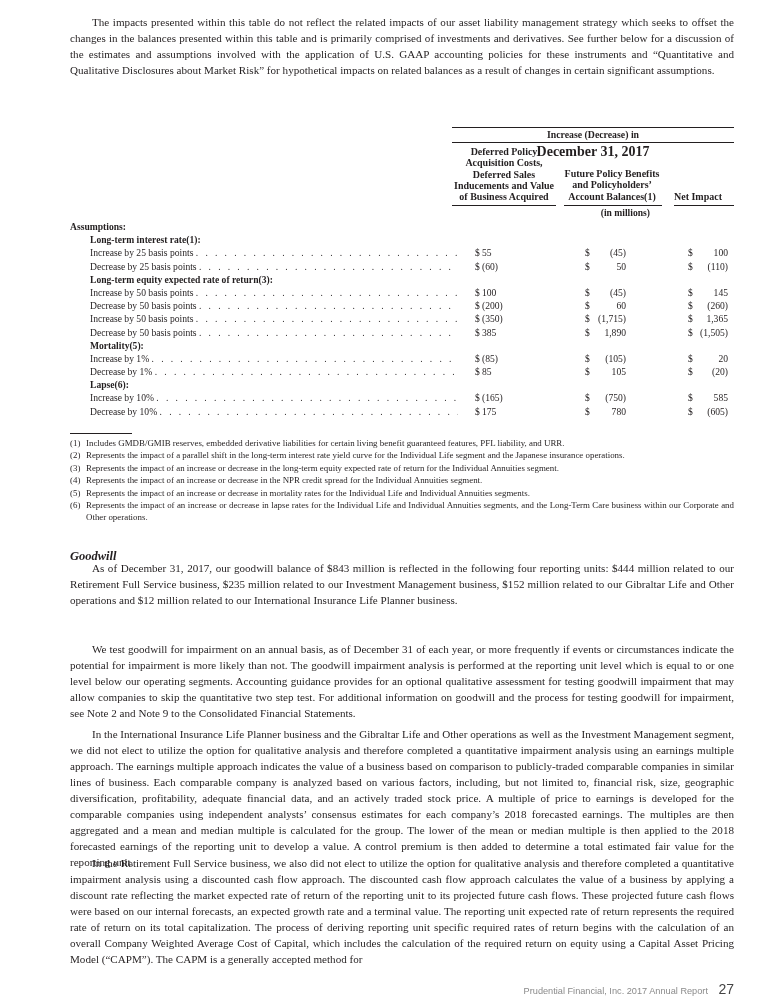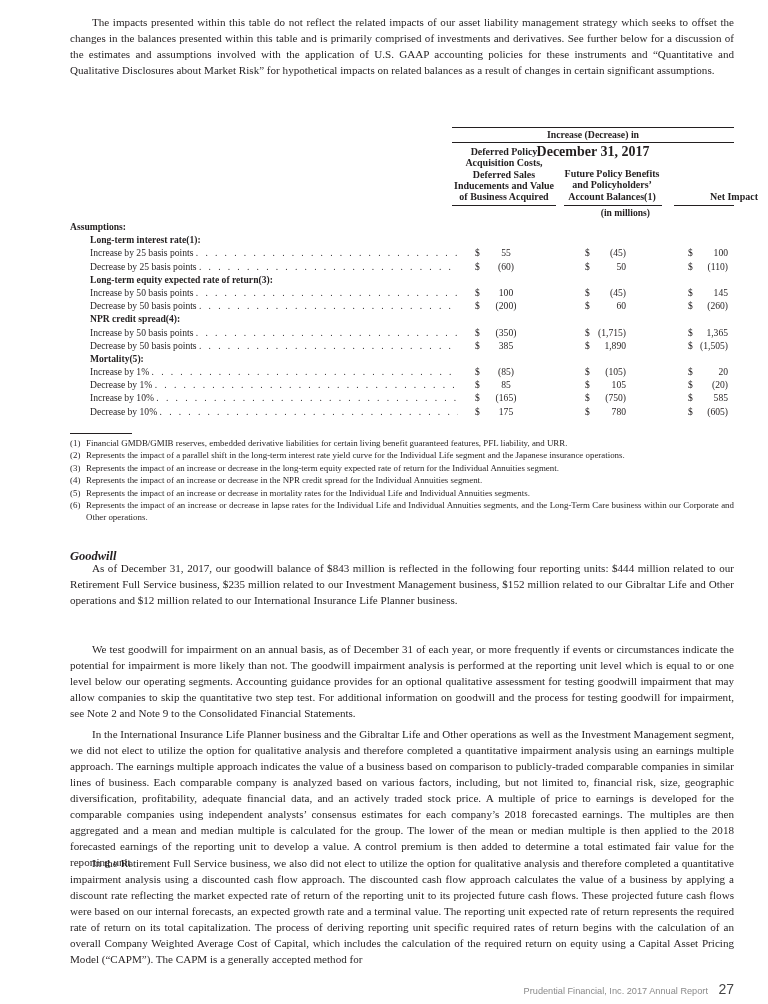--- a/index.html
+++ b/index.html
@@ -12,35 +12,35 @@
   
   .tbl { position: absolute; top: 100px; left: 0; width: 664px; font-size: 9.6px; }
   .hdr-date { position: absolute; left: 382px; width: 282px; top: 0; text-align: center; font-weight: bold; font-size: 14px; line-height: 12px; margin-top: 32px; }
   .rule1 { position: absolute; left: 382px; width: 282px; top: 13px; border-top: 1.2px solid #231f20; }
   .hdr-incr { position: absolute; left: 382px; width: 282px; top: 15px; text-align: center; font-weight: bold; font-size: 9.8px; line-height: 12px; }
   .rule2 { position: absolute; left: 382px; width: 282px; top: 28px; border-top: 1.2px solid #231f20; }
   .colh { position: absolute; bottom: auto; text-align: center; font-weight: bold; font-size: 10px; line-height: 11.3px; }
   .colh span { display: block; }
   .colh1 { left: 382px; width: 104px; top: 32px; }
   .colh2 { left: 492px; width: 100px; top: 54px; }
-  .colh3 { left: 632px; width: 64px; top: 77px; }
+  .colh3 { left: 596px; width: 64px; top: 77px; }
   .ul1 { position: absolute; left: 382px; width: 104px; top: 91px; border-top: 1px solid #231f20; }
   .ul2 { position: absolute; left: 494px; width: 98px; top: 91px; border-top: 1px solid #231f20; }
   .ul3 { position: absolute; left: 604px; width: 60px; top: 91px; border-top: 1px solid #231f20; }
   .units { position: absolute; left: 470px; width: 110px; top: 93px; text-align: right; font-weight: bold; font-size: 9.6px; }
 
   .rows { position: absolute; left: 0; top: 106px; width: 664px; }
   .row { position: relative; height: 13.2px; line-height: 13.2px; white-space: nowrap; }
   .row.section { font-weight: bold; }
   .row.l0 .lbl { padding-left: 0; }
   .row.l1 .lbl { padding-left: 20px; }
   .row .lbl { position: absolute; left: 0; top: 0; width: 368px; overflow: hidden; font-size: 9.6px; }
   .row .dots { letter-spacing: 2.4px; color: #231f20; }
   .cell { position: absolute; top: 0; font-size: 9.6px; }
-  .c1d { left: 405px; } .c1v { left: 424px; width: 24px; text-align: center; }
+  .c1d { left: 405px; } .c1v { left: 412px; width: 24px; text-align: left; }
   .c2d { left: 515px; } .c2v { left: 520px; width: 36px; text-align: right; }
   .c3d { left: 618px; } .c3v { left: 622px; width: 36px; text-align: right; }
 
   .fn-rule { position: absolute; left: 0; top: 419px; width: 62px; border-top: 1px solid #231f20; }
   .footnotes { position: absolute; left: 0; top: 423px; width: 664px; font-size: 8.9px; line-height: 12.4px; }
   .fn { position: relative; padding-left: 16px; text-align: justify; }
   .fn .num { position: absolute; left: 0; top: 0; }
 
   .goodwill-title { position: absolute; left: 0; top: 535px; font-size: 12.5px; font-weight: bold; font-style: italic; }
   .p1 { position: absolute; left: 0; top: 546px; width: 664px; }
@@ -126,23 +126,20 @@
         </div>
         <div class="row l1">
           <span class="lbl"><span>Decrease by 50 basis points</span> <span class="dots">. . . . . . . . . . . . . . . . . . . . . . . . . . . . . . . . . . . . . . . . . . . . . . . . . . . . . . . . . . . . . . . . .</span></span>
           <span class="cell c1d">$</span>
           <span class="cell c1v">(200)</span>
           <span class="cell c2d">$</span>
           <span class="cell c2v">60</span>
           <span class="cell c3d">$</span>
           <span class="cell c3v">(260)</span>
         </div>
-        <div class="row section l1">
-          <span class="lbl">NPR credit spread(4):</span>
-        </div>
         <div class="row l1">
           <span class="lbl"><span>Increase by 50 basis points</span> <span class="dots">. . . . . . . . . . . . . . . . . . . . . . . . . . . . . . . . . . . . . . . . . . . . . . . . . . . . . . . . . . . . . . . . .</span></span>
           <span class="cell c1d">$</span>
           <span class="cell c1v">(350)</span>
           <span class="cell c2d">$</span>
           <span class="cell c2v">(1,715)</span>
           <span class="cell c3d">$</span>
           <span class="cell c3v">1,365</span>
         </div>
         <div class="row l1">
@@ -168,20 +165,23 @@
         </div>
         <div class="row l1">
           <span class="lbl"><span>Decrease by 1%</span> <span class="dots">. . . . . . . . . . . . . . . . . . . . . . . . . . . . . . . . . . . . . . . . . . . . . . . . . . . . . . . . . . . . . . . . .</span></span>
           <span class="cell c1d">$</span>
           <span class="cell c1v">85</span>
           <span class="cell c2d">$</span>
           <span class="cell c2v">105</span>
           <span class="cell c3d">$</span>
           <span class="cell c3v">(20)</span>
         </div>
+        <div class="row section l1">
+          <span class="lbl">Lapse(6):</span>
+        </div>
         <div class="row l1">
           <span class="lbl"><span>Increase by 10%</span> <span class="dots">. . . . . . . . . . . . . . . . . . . . . . . . . . . . . . . . . . . . . . . . . . . . . . . . . . . . . . . . . . . . . . . . .</span></span>
           <span class="cell c1d">$</span>
           <span class="cell c1v">(165)</span>
           <span class="cell c2d">$</span>
           <span class="cell c2v">(750)</span>
           <span class="cell c3d">$</span>
           <span class="cell c3v">585</span>
         </div>
         <div class="row l1">
@@ -191,21 +191,21 @@
           <span class="cell c2d">$</span>
           <span class="cell c2v">780</span>
           <span class="cell c3d">$</span>
           <span class="cell c3v">(605)</span>
         </div>
       </div>
   </div>
 
   <div class="fn-rule"></div>
   <div class="footnotes" id="footnotes">
-      <div class="fn"><span class="num">(1)</span><span>Financial GMDB/GMIB reserves, embedded derivative liabilities for certain living benefit guaranteed features, PFL liability, and URR.</span></div>
+      <div class="fn"><span class="num">(1)</span><span>Includes GMDB/GMIB reserves, embedded derivative liabilities for certain living benefit guaranteed features, PFL liability, and URR.</span></div>
       <div class="fn"><span class="num">(2)</span><span>Represents the impact of a parallel shift in the long-term interest rate yield curve for the Individual Life segment and the Japanese insurance operations.</span></div>
       <div class="fn"><span class="num">(3)</span><span>Represents the impact of an increase or decrease in the long-term equity expected rate of return for the Individual Annuities segment.</span></div>
       <div class="fn"><span class="num">(4)</span><span>Represents the impact of an increase or decrease in the NPR credit spread for the Individual Annuities segment.</span></div>
       <div class="fn"><span class="num">(5)</span><span>Represents the impact of an increase or decrease in mortality rates for the Individual Life and Individual Annuities segments.</span></div>
       <div class="fn"><span class="num">(6)</span><span>Represents the impact of an increase or decrease in lapse rates for the Individual Life and Individual Annuities segments, and the Long-Term Care business within our Corporate and Other operations.</span></div>
     </div>
 
   <div class="goodwill-title">Goodwill</div>
   <div class="p1">
       <p class="body">As of December 31, 2017, our goodwill balance of $843 million is reflected in the following four reporting units: $444 million related to our Retirement Full Service business, $235 million related to our Investment Management business, $152 million related to our Gibraltar Life and Other operations and $12 million related to our International Insurance Life Planner business.</p>

